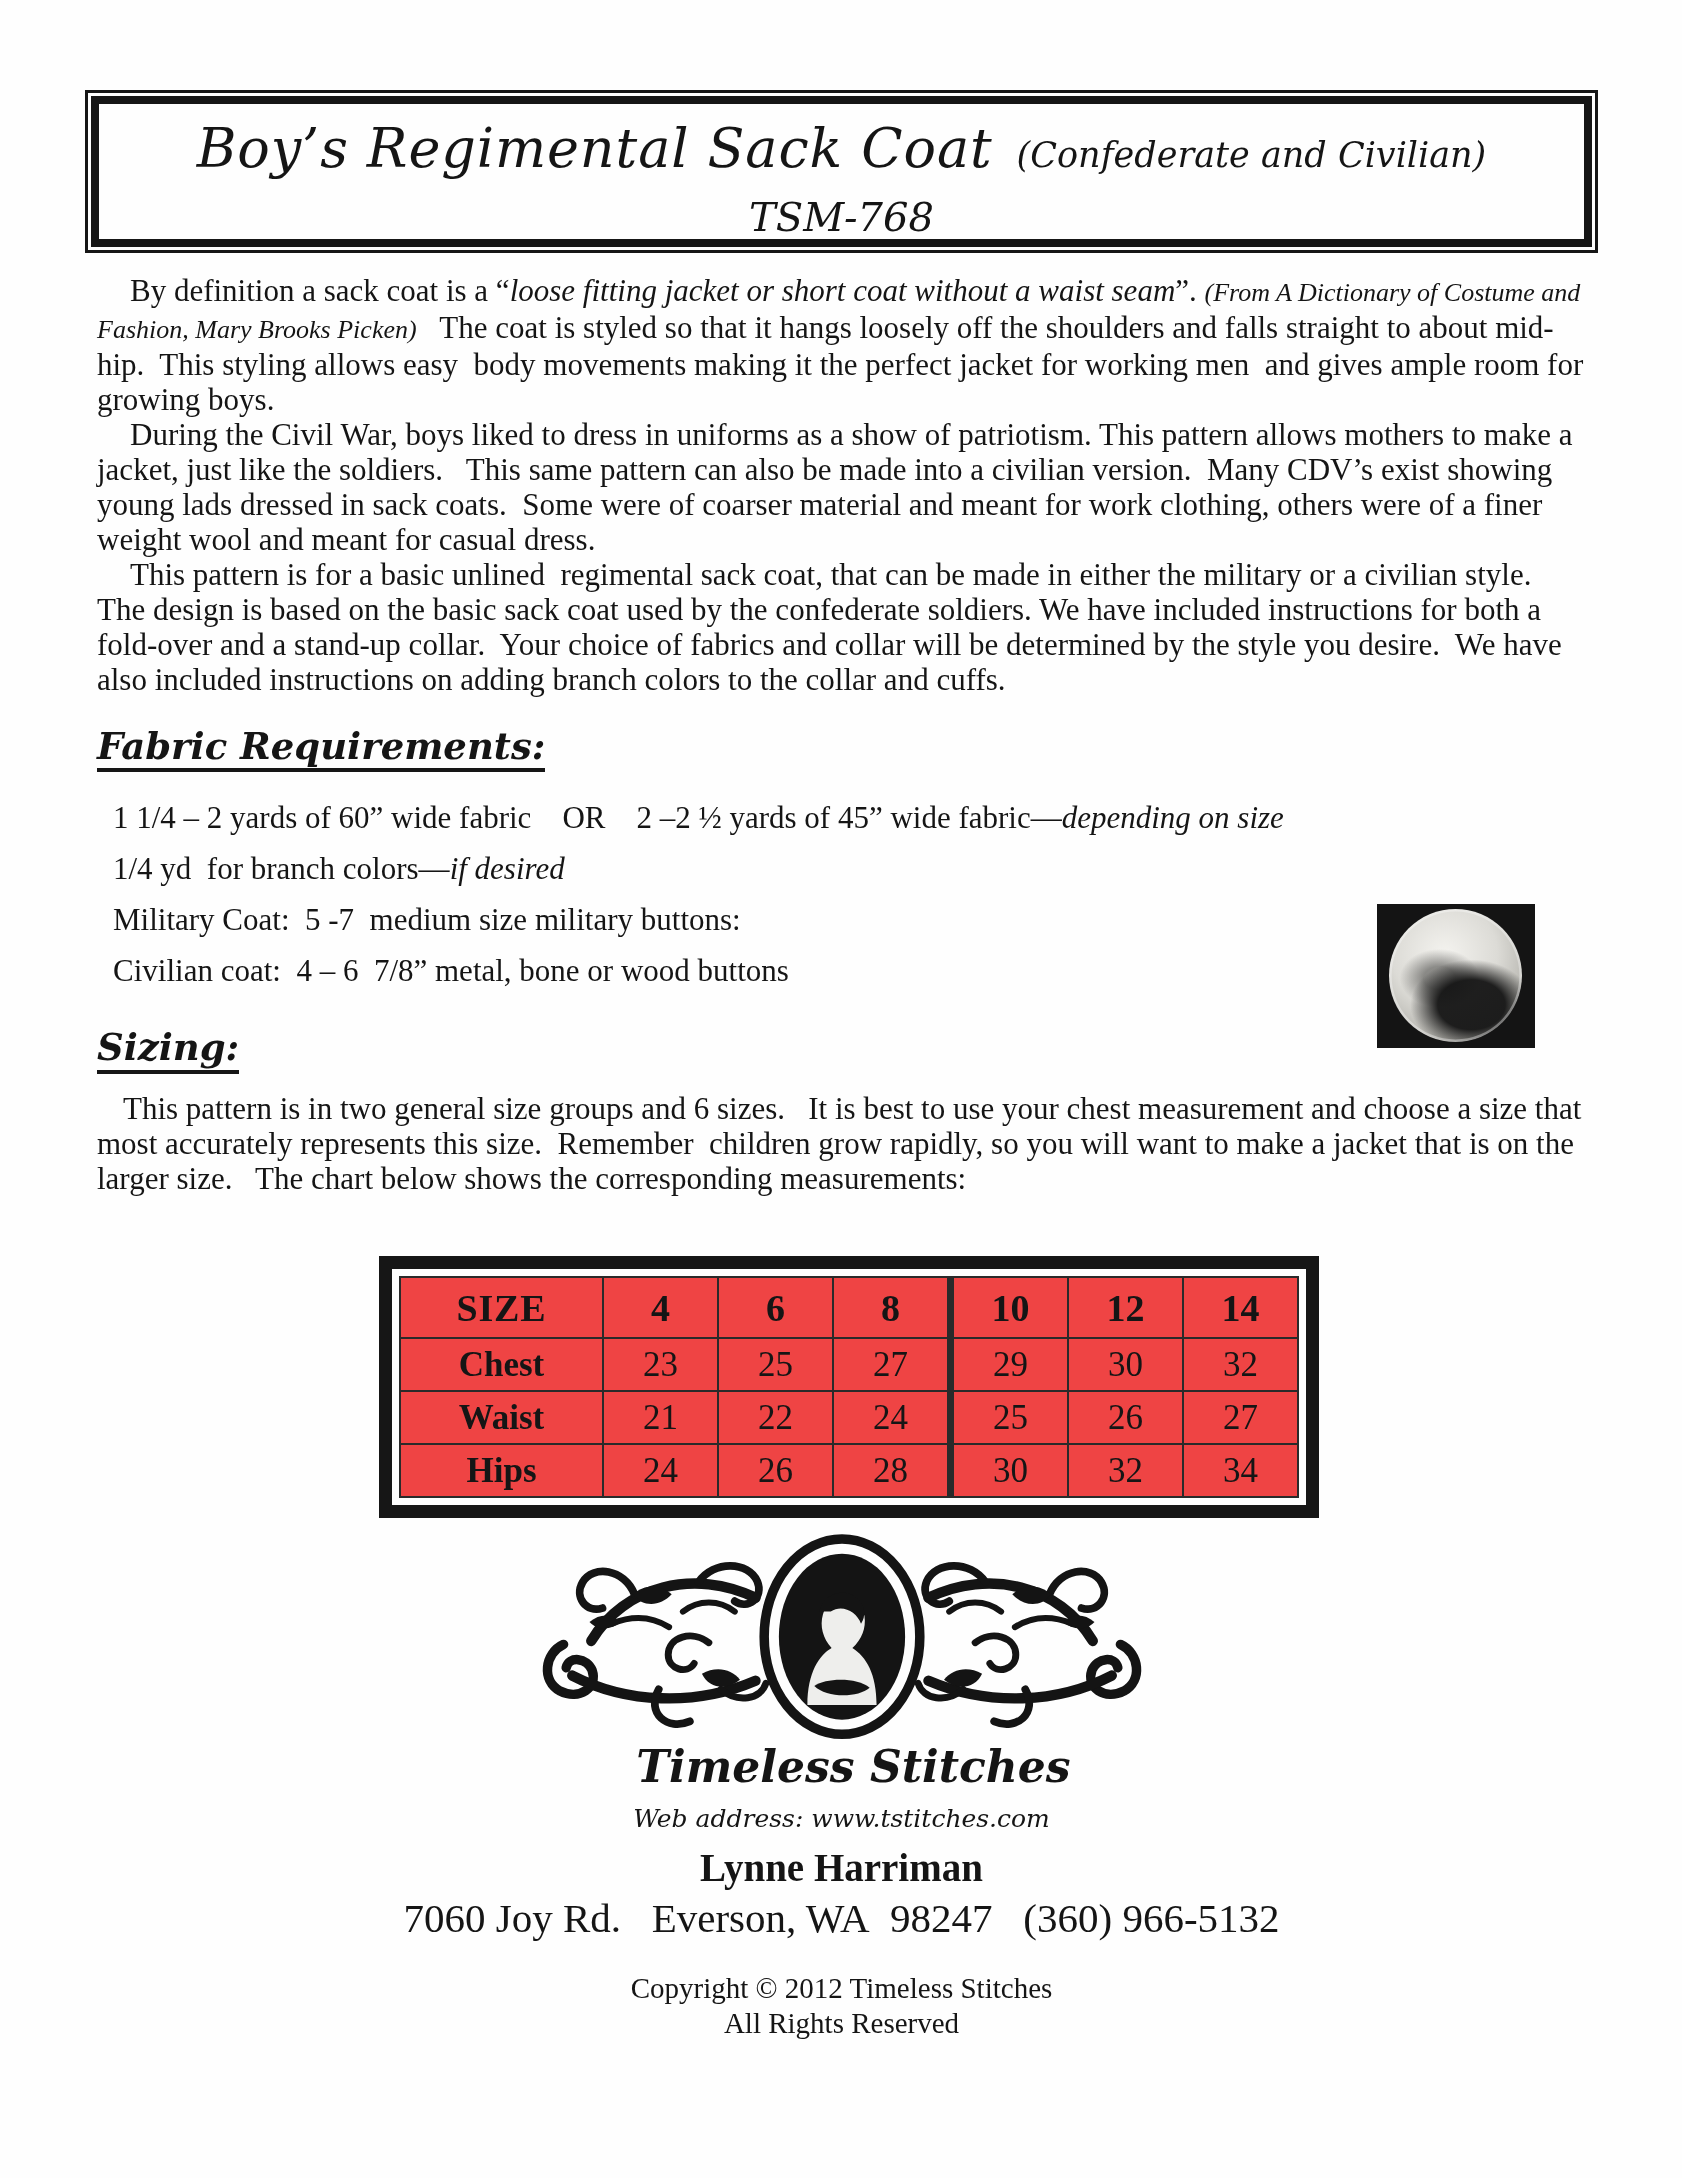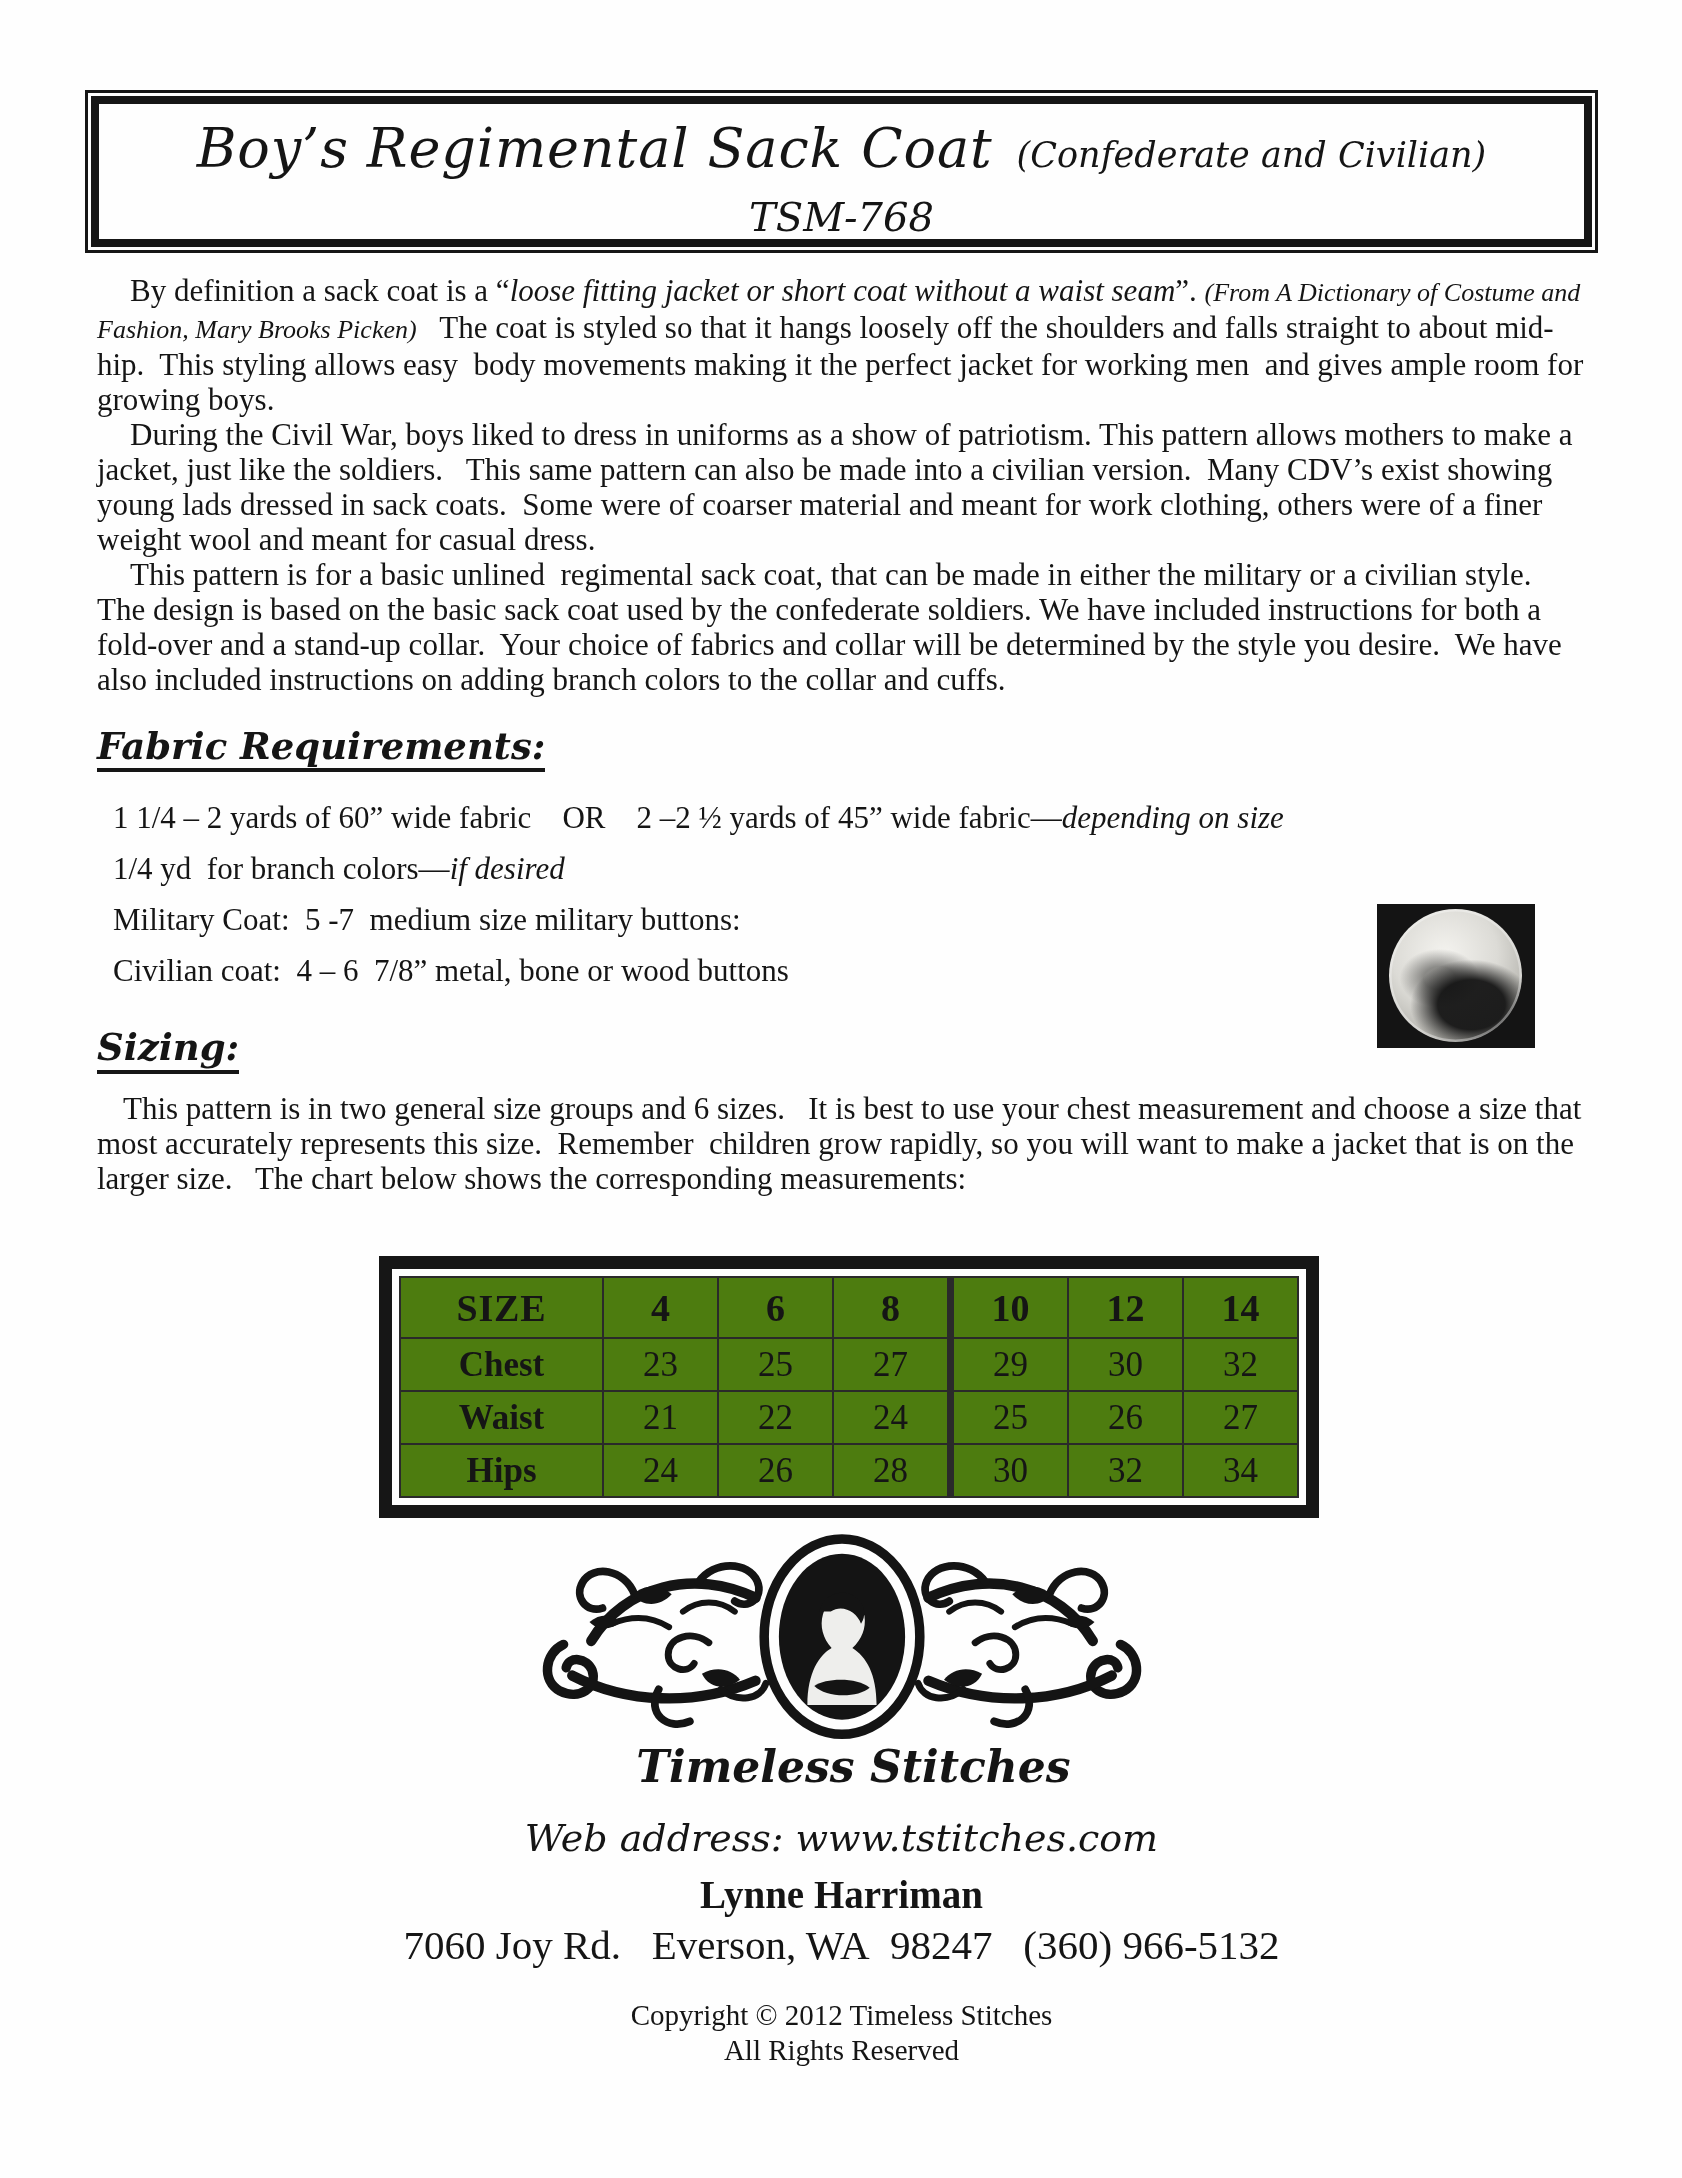--- a/index.html
+++ b/index.html
@@ -63,37 +63,37 @@
   }
 
   
   .chart-frame {
     position:absolute; left:379px; top:1256px;
     border:13px solid #161616; background:#fefefe; padding:7px;
   }
   table.size-chart { border-collapse:collapse; }
   .size-chart td, .size-chart th {
     border:2.6px solid #2a2a2a; text-align:center; vertical-align:middle;
-    background:#4d7c0f;
+    background:#ef4444;
     font-family:Liberation Serif, serif;
   }
   .size-chart th { width:111px; height:57px; font-size:38px; font-weight:bold; }
   .size-chart th.lbl-col { width:199px; letter-spacing:0.9px; }
   .size-chart td { height:49px; font-size:35px; font-weight:normal; }
   .size-chart td.row-lbl { font-weight:bold; font-size:35px; }
   .size-chart .gdiv { border-left-width:7px; }
 
   
   .ornament { position:absolute; top:1532px; left:50%; transform:translateX(-50%); }
   .footer { position:absolute; top:1743px; left:0; width:100%; text-align:center; }
   .brand {
     font-family:"DejaVu Serif","Liberation Serif",serif;
     font-style:italic; font-weight:bold; font-size:44px; line-height:1.1;padding-left:24px;
   }
-  .web { font-style:italic; font-size:38px; margin-top:25px;
+  .web { font-style:italic; font-size:25px; margin-top:13px;
          font-family:"DejaVu Serif","Liberation Serif",serif; }
   .owner { font-weight:bold; font-size:39px; margin-top:12px; }
   .address { font-size:41px; margin-top:3.5px; }
   .copyright { font-size:29px; margin-top:29px; line-height:1.2; }
   .rights { font-size:29px; line-height:1.2; }
 </style>
 </head>
 <body>
 
 <div class="page">

